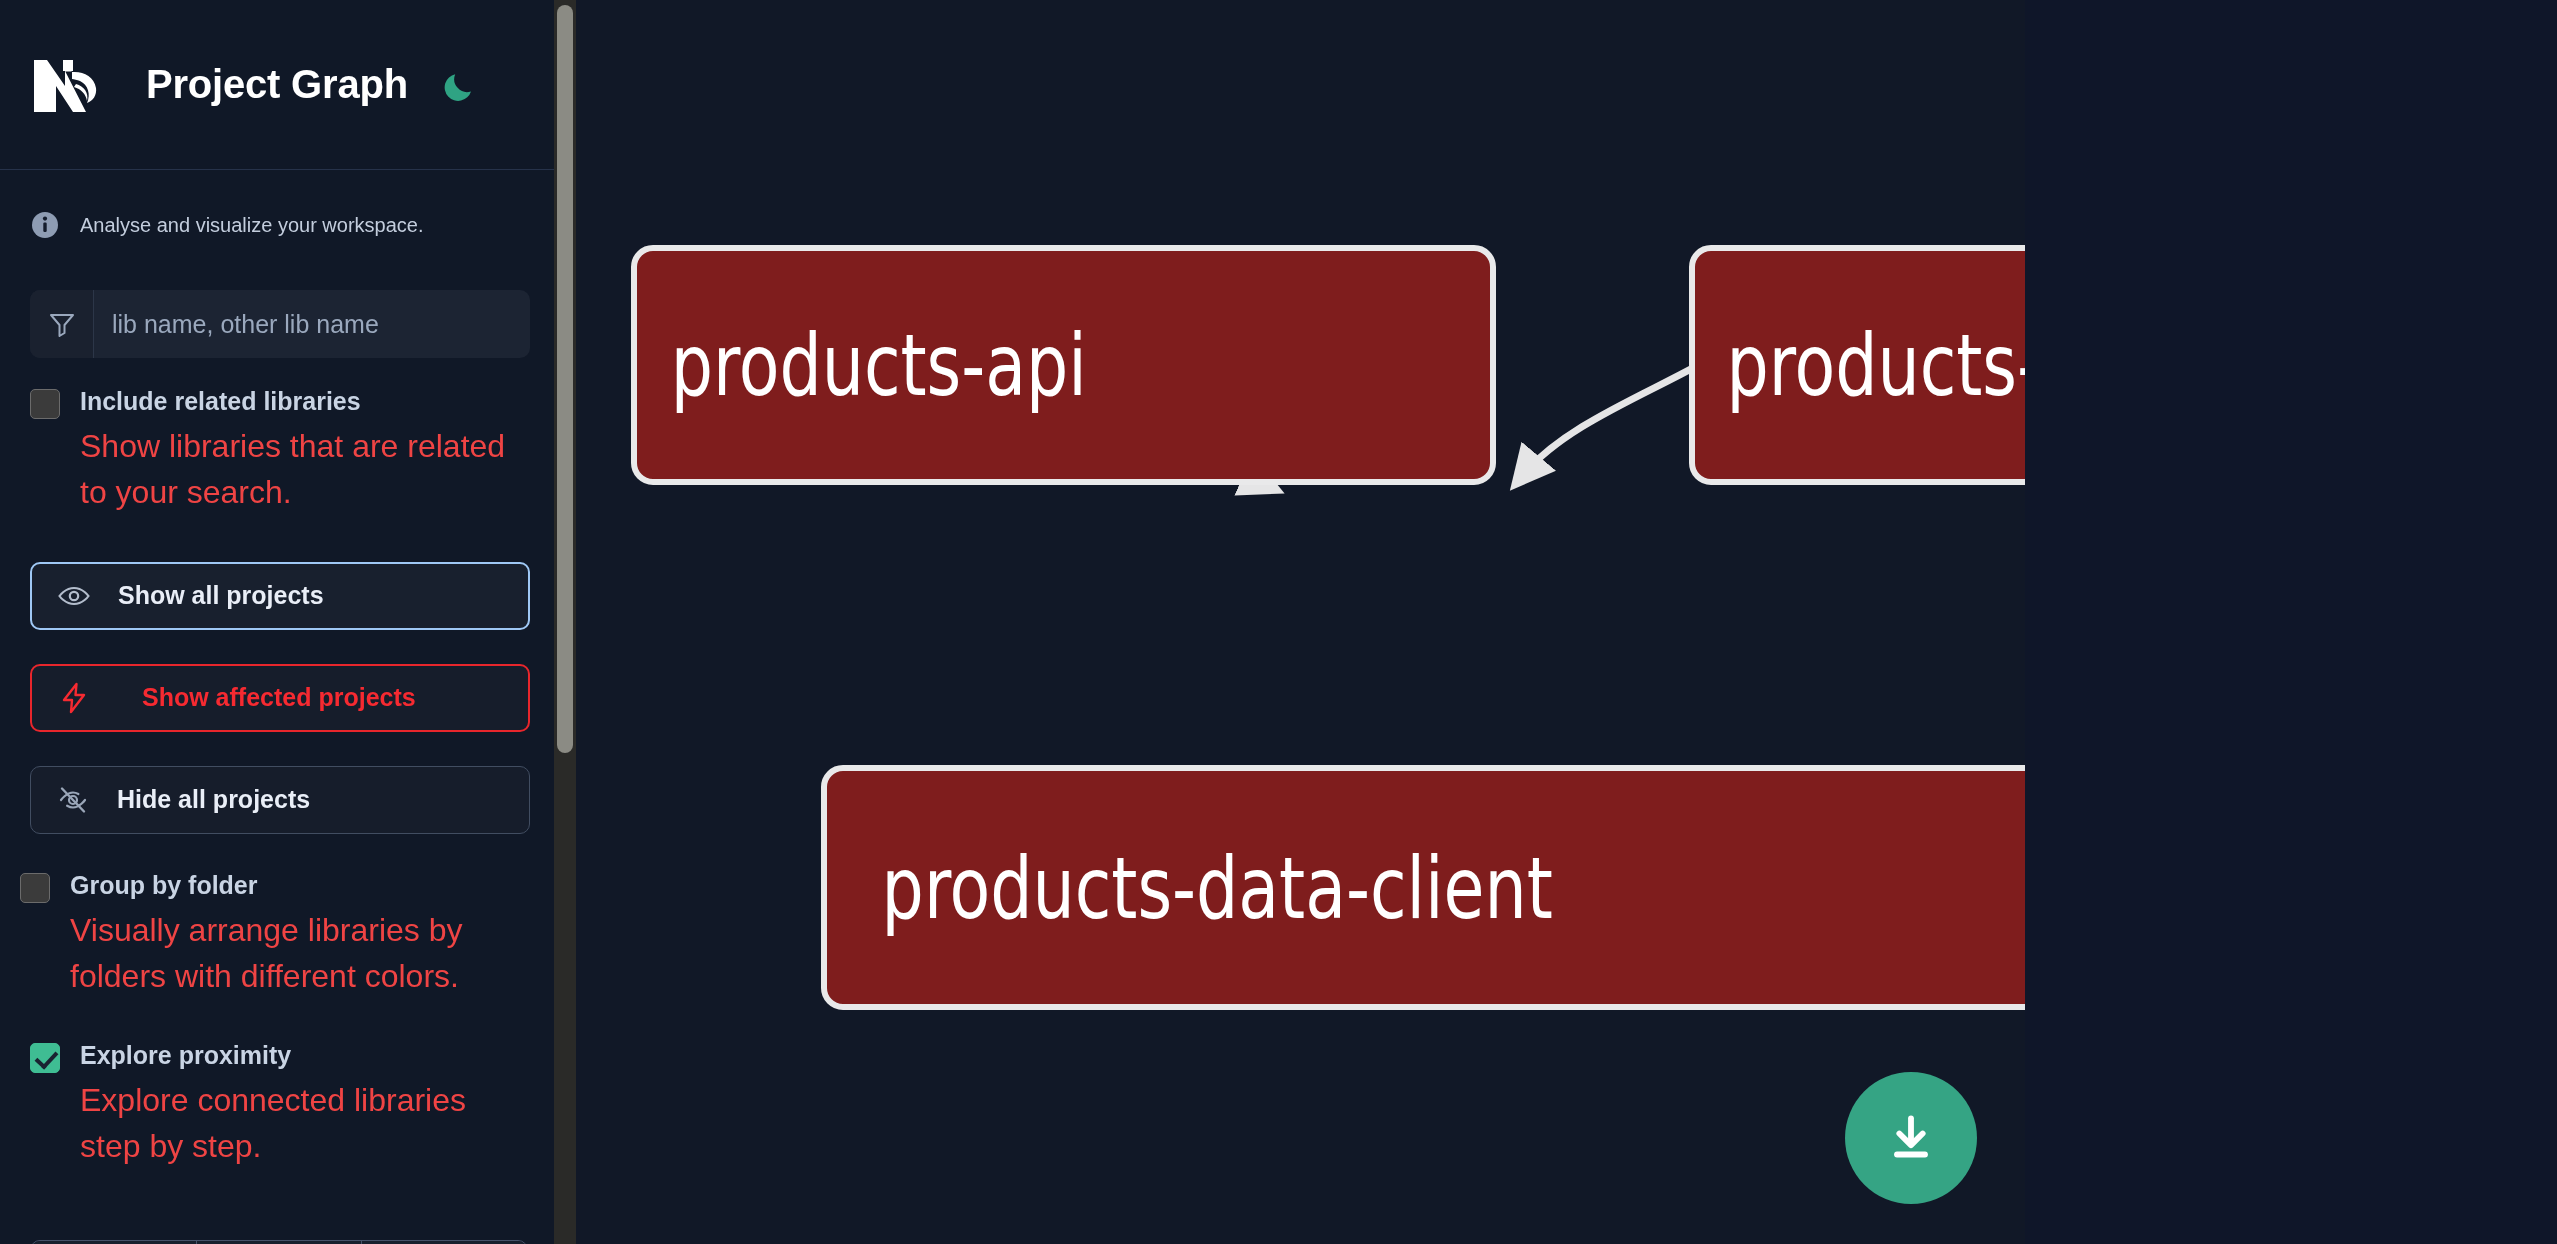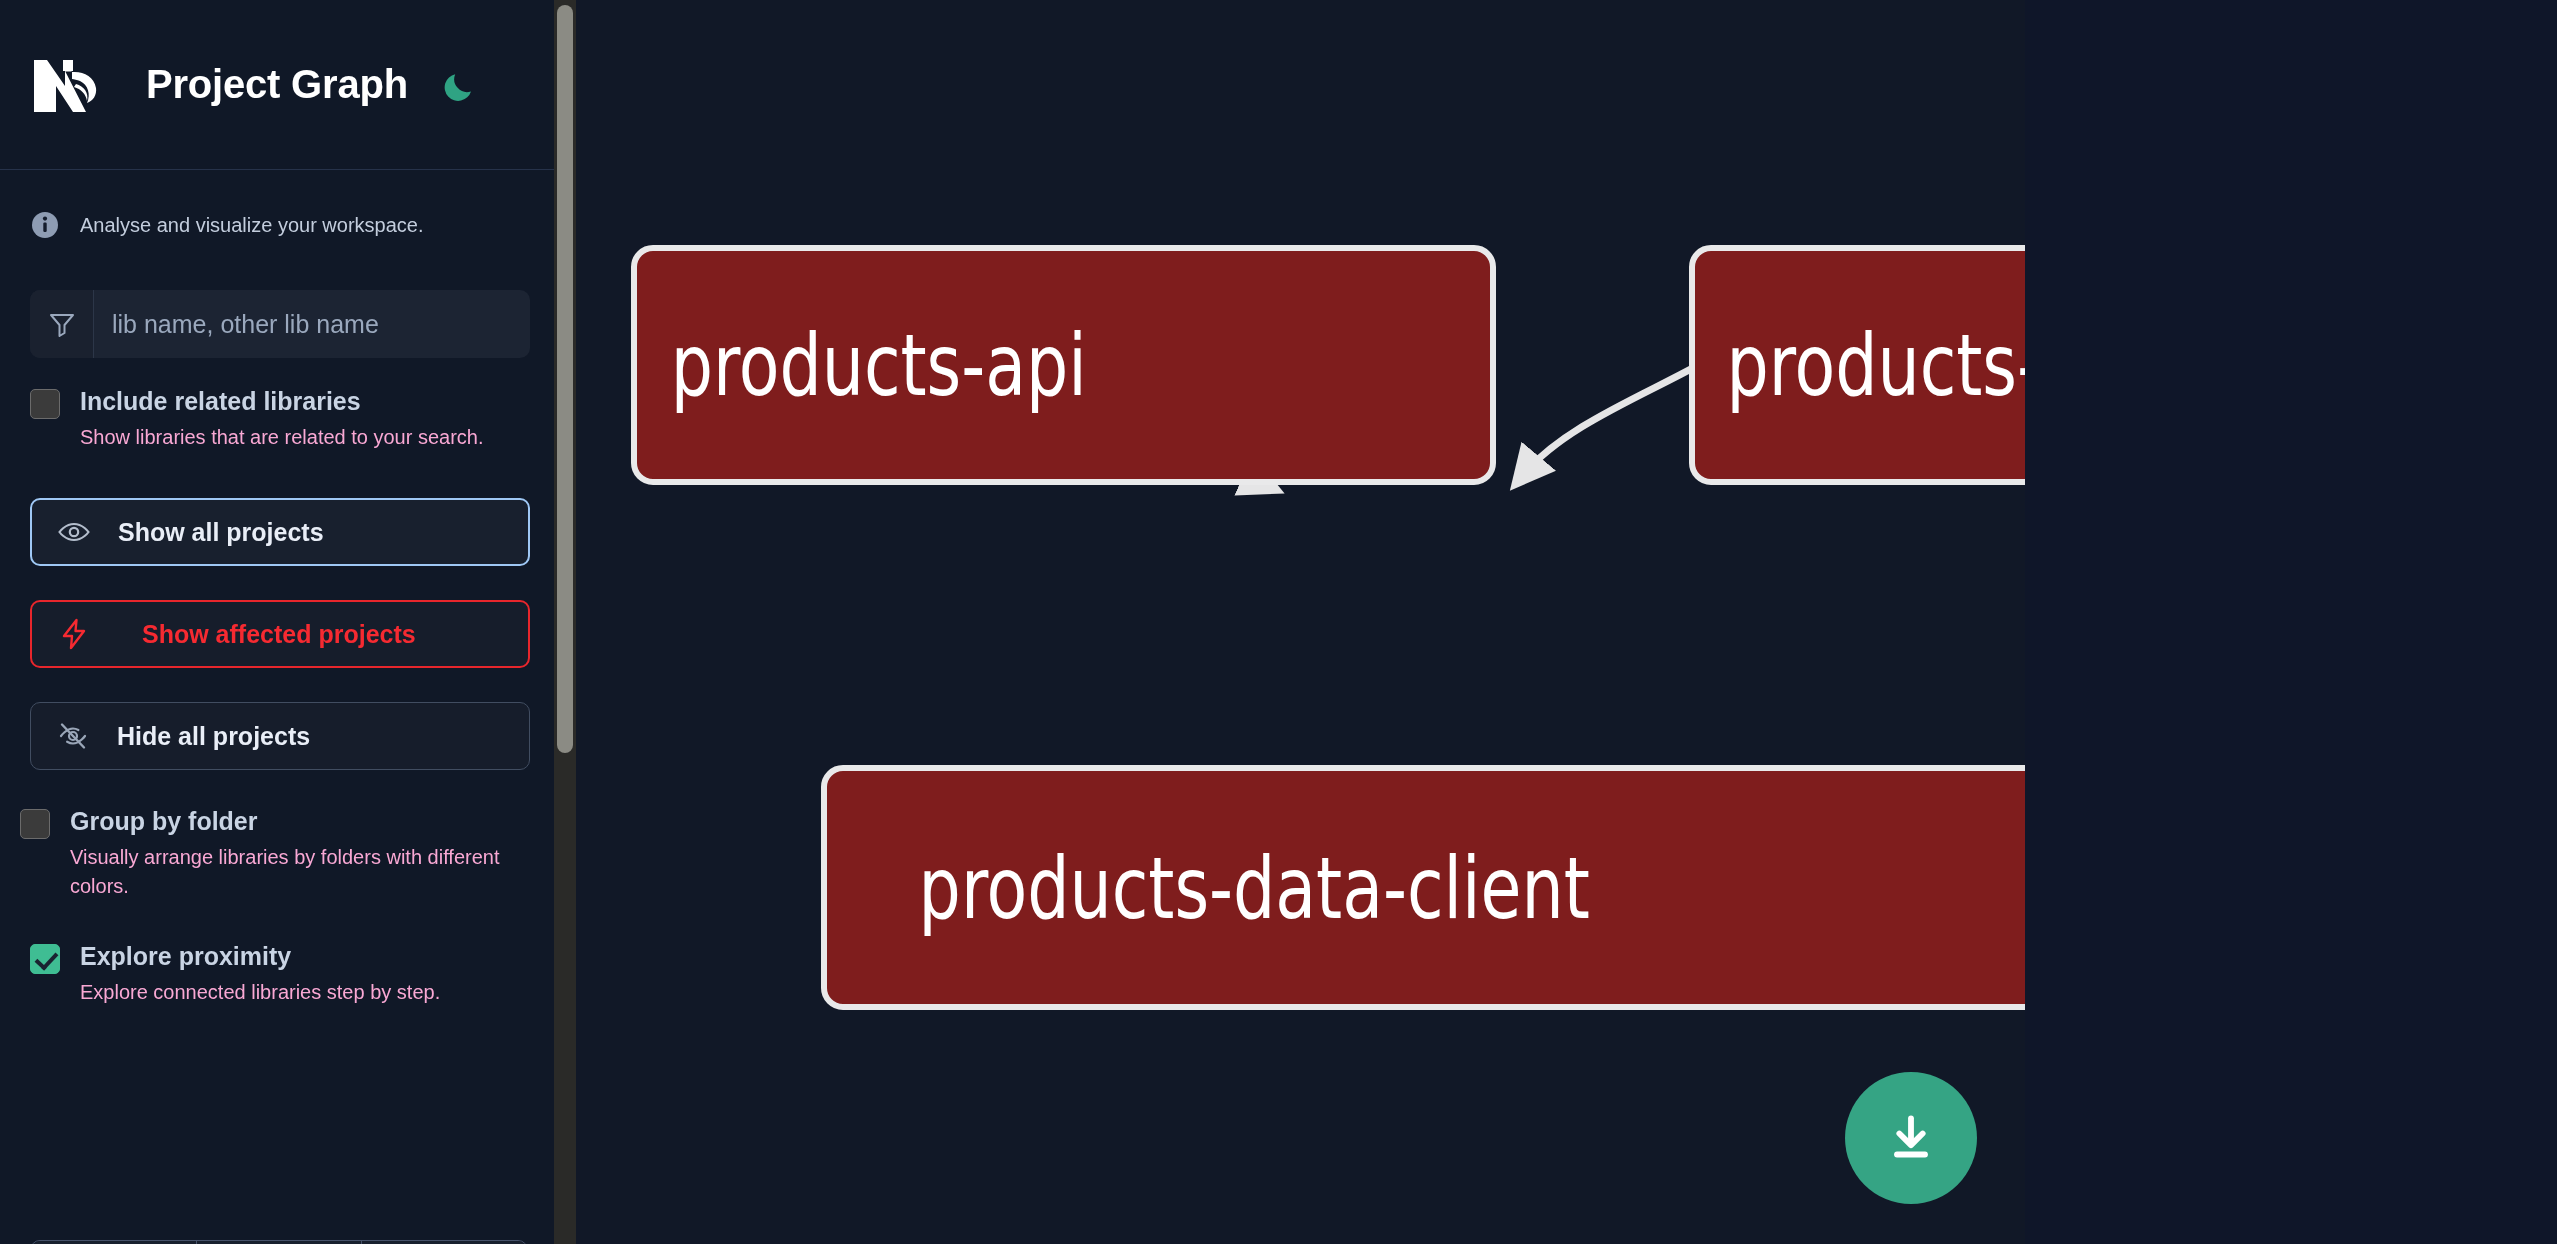--- a/index.html
+++ b/index.html
@@ -142,22 +142,22 @@
     border-width: 0 4px 4px 0;
     transform: rotate(43deg);
   }
   .check-label {
     font-size: 25px;
     font-weight: 700;
     color: #c9d4e4;
     line-height: 1.2;
   }
   .check-desc {
-    font-size: 20px;
-    color: #f9a8d4;
+    font-size: 32px;
+    color: #ef4444;
     line-height: 1.45;
     margin-left: 50px;
     margin-top: 4px;
     max-width: 460px;
   }
 
   .btn-stack { padding: 0 30px; margin-top: 46px; }
   .gbtn {
     width: 100%;
     height: 68px;
@@ -395,21 +395,21 @@
     </svg>
 
     <div class="node" style="left:55px; top:245px; width:865px; height:240px;">
       <span class="node-label">products-api</span>
     </div>
 
     <div class="node" style="left:1113px; top:245px; width:880px; height:240px;">
       <span class="node-label">products-cli</span>
     </div>
 
-    <div class="node" style="left:245px; top:765px; width:1310px; height:245px;padding-left:37px;">
+    <div class="node" style="left:245px; top:765px; width:1310px; height:245px;">
       <span class="node-label">products-data-client</span>
     </div>
 
     <button class="fab">
       <span>
         <svg viewBox="0 0 48 48" width="56" height="56">
           <path d="M24 8 v20" stroke="#ffffff" stroke-width="5" stroke-linecap="round" fill="none"></path>
           <path d="M14 21 L24 31 L34 21" stroke="#ffffff" stroke-width="5" stroke-linecap="round" stroke-linejoin="round" fill="none"></path>
           <path d="M12 39 H36" stroke="#ffffff" stroke-width="5" stroke-linecap="round" fill="none"></path>
         </svg>

